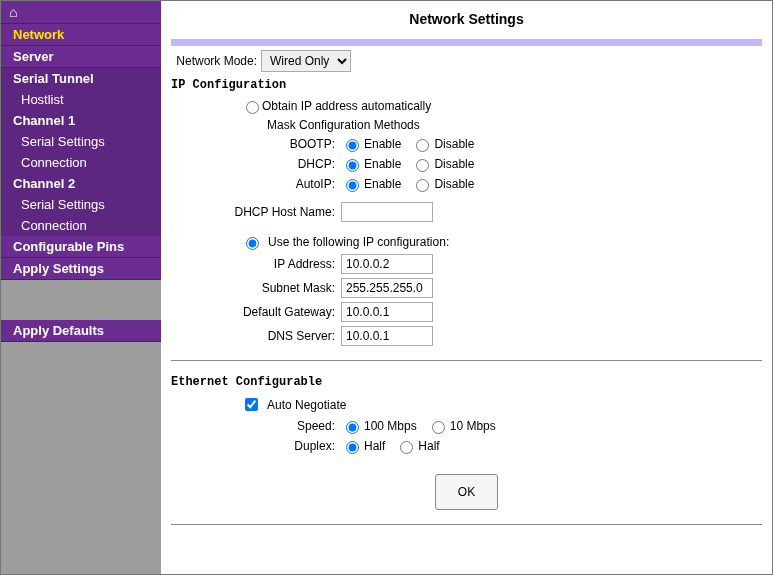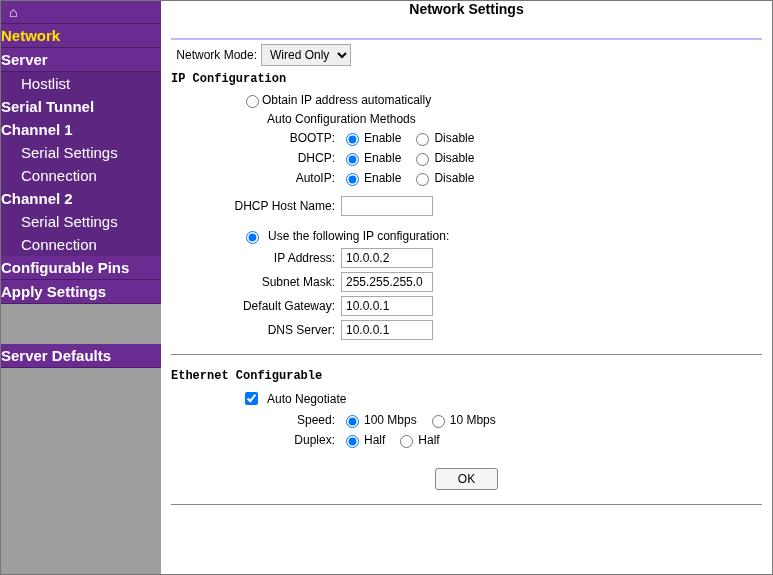--- a/index.html
+++ b/index.html
@@ -25,23 +25,23 @@
     flex-shrink: 0;
   }
   .sidebar .home {
     background: #6b2c91;
     padding: 3px 8px;
     color: #fff;
     font-size: 14px;
     border-bottom: 1px solid #4a1d66;
   }
   .sidebar .item {
-    padding: 3px 0;
+    padding: 3px 12px;
     cursor: pointer;
-    font-size: 15px;
+    font-size: 13px;
   }
   .sidebar .section-head {
     background: #6b2c91;
     color: #fff;
     font-weight: bold;
     border-bottom: 1px solid #4a1d66;
   }
   .sidebar .section-head.active {
     background: #6b2c91;
     color: #ffe400;
@@ -61,84 +61,84 @@
   }
   .content {
     flex: 1;
     background: #fff;
     padding: 0 10px 10px 10px;
     overflow: auto;
   }
   .content h2 {
     text-align: center;
     font-size: 14px;
-    margin: 0 0 4px 0;
+    margin: 10px 0 4px 0;
     font-weight: bold;
-    border-bottom: 2px solid #c4b5fd;
-    padding-bottom: 21px;
+    border-bottom: 7px solid #c4b5fd;
+    padding-bottom: 12px;
   }
   .row { display: flex; align-items: center; margin: 4px 0; }
   .row .lbl { text-align: right; padding-right: 4px; }
   .section-title { font-weight: bold; margin: 6px 0; font-family: Liberation Mono, monospace; }
   select, input[type=text] { font-size: 12px; padding: 2px 4px; border:1px solid #aaa; }
   input[type=text] { width:92px; }
   .indent1 { margin-left: 70px; }
   .radio-row { display:flex; align-items:center; margin:4px 0; }
   .radio-row .rlabel { width:170px; text-align:right; padding-right:6px; }
   hr.sep { border:none; border-top:1px solid #888; margin:14px 0; }
   .ok-btn {
-    padding: 3px 22px;
+    padding: 10px 22px;
     font-size: 12px;
     border:1px solid #888;
     background:#f5f5f5;
     border-radius:3px;
     cursor:pointer;
   }
   .btn-row { text-align:center; margin-top:20px; }
 </style>
 </head>
 <body>
 
 <div class="wrap">
   <div class="sidebar">
     <div class="home">⌂</div>
     <div class="item section-head active">Network</div>
     <div class="item section-head">Server</div>
+    <div class="item section-parent">Serial Tunnel</div>
     <div class="item child">Hostlist</div>
-    <div class="item section-parent">Serial Tunnel</div>
     <div class="item section-parent">Channel 1</div>
     <div class="item child">Serial Settings</div>
     <div class="item child">Connection</div>
     <div class="item section-parent">Channel 2</div>
     <div class="item child">Serial Settings</div>
     <div class="item child">Connection</div>
     <div class="item section-head">Configurable Pins</div>
     <div class="item section-head">Apply Settings</div>
     <div class="spacer"></div>
-    <div class="item section-head">Server Defaults</div>
+    <div class="item section-head">Apply Defaults</div>
   </div>
 
   <div class="content">
     <h2>Network Settings</h2>
 
     <div class="row">
       <div class="lbl" style="width:90px">Network Mode:</div>
       <select>
         <option>Wired Only</option>
       </select>
     </div>
 
     <div class="section-title">IP Configuration</div>
 
     <div class="row indent1">
       <input type="radio" name="ipmode" style="">
       <span style="">Obtain IP address automatically</span>
     </div>
     <div class="row" style="margin-left:96px">
-      <span>Auto Configuration Methods</span>
+      <span>Mask Configuration Methods</span>
     </div>
 
     <div class="radio-row">
       <span class="rlabel">BOOTP:</span>
       <input type="radio" name="bootp" checked="" style="">
       <span style="margin:0 10px 0 2px">Enable</span>
       <input type="radio" name="bootp" style="">
       <span style="margin-left:2px">Disable</span>
     </div>
     <div class="radio-row">

